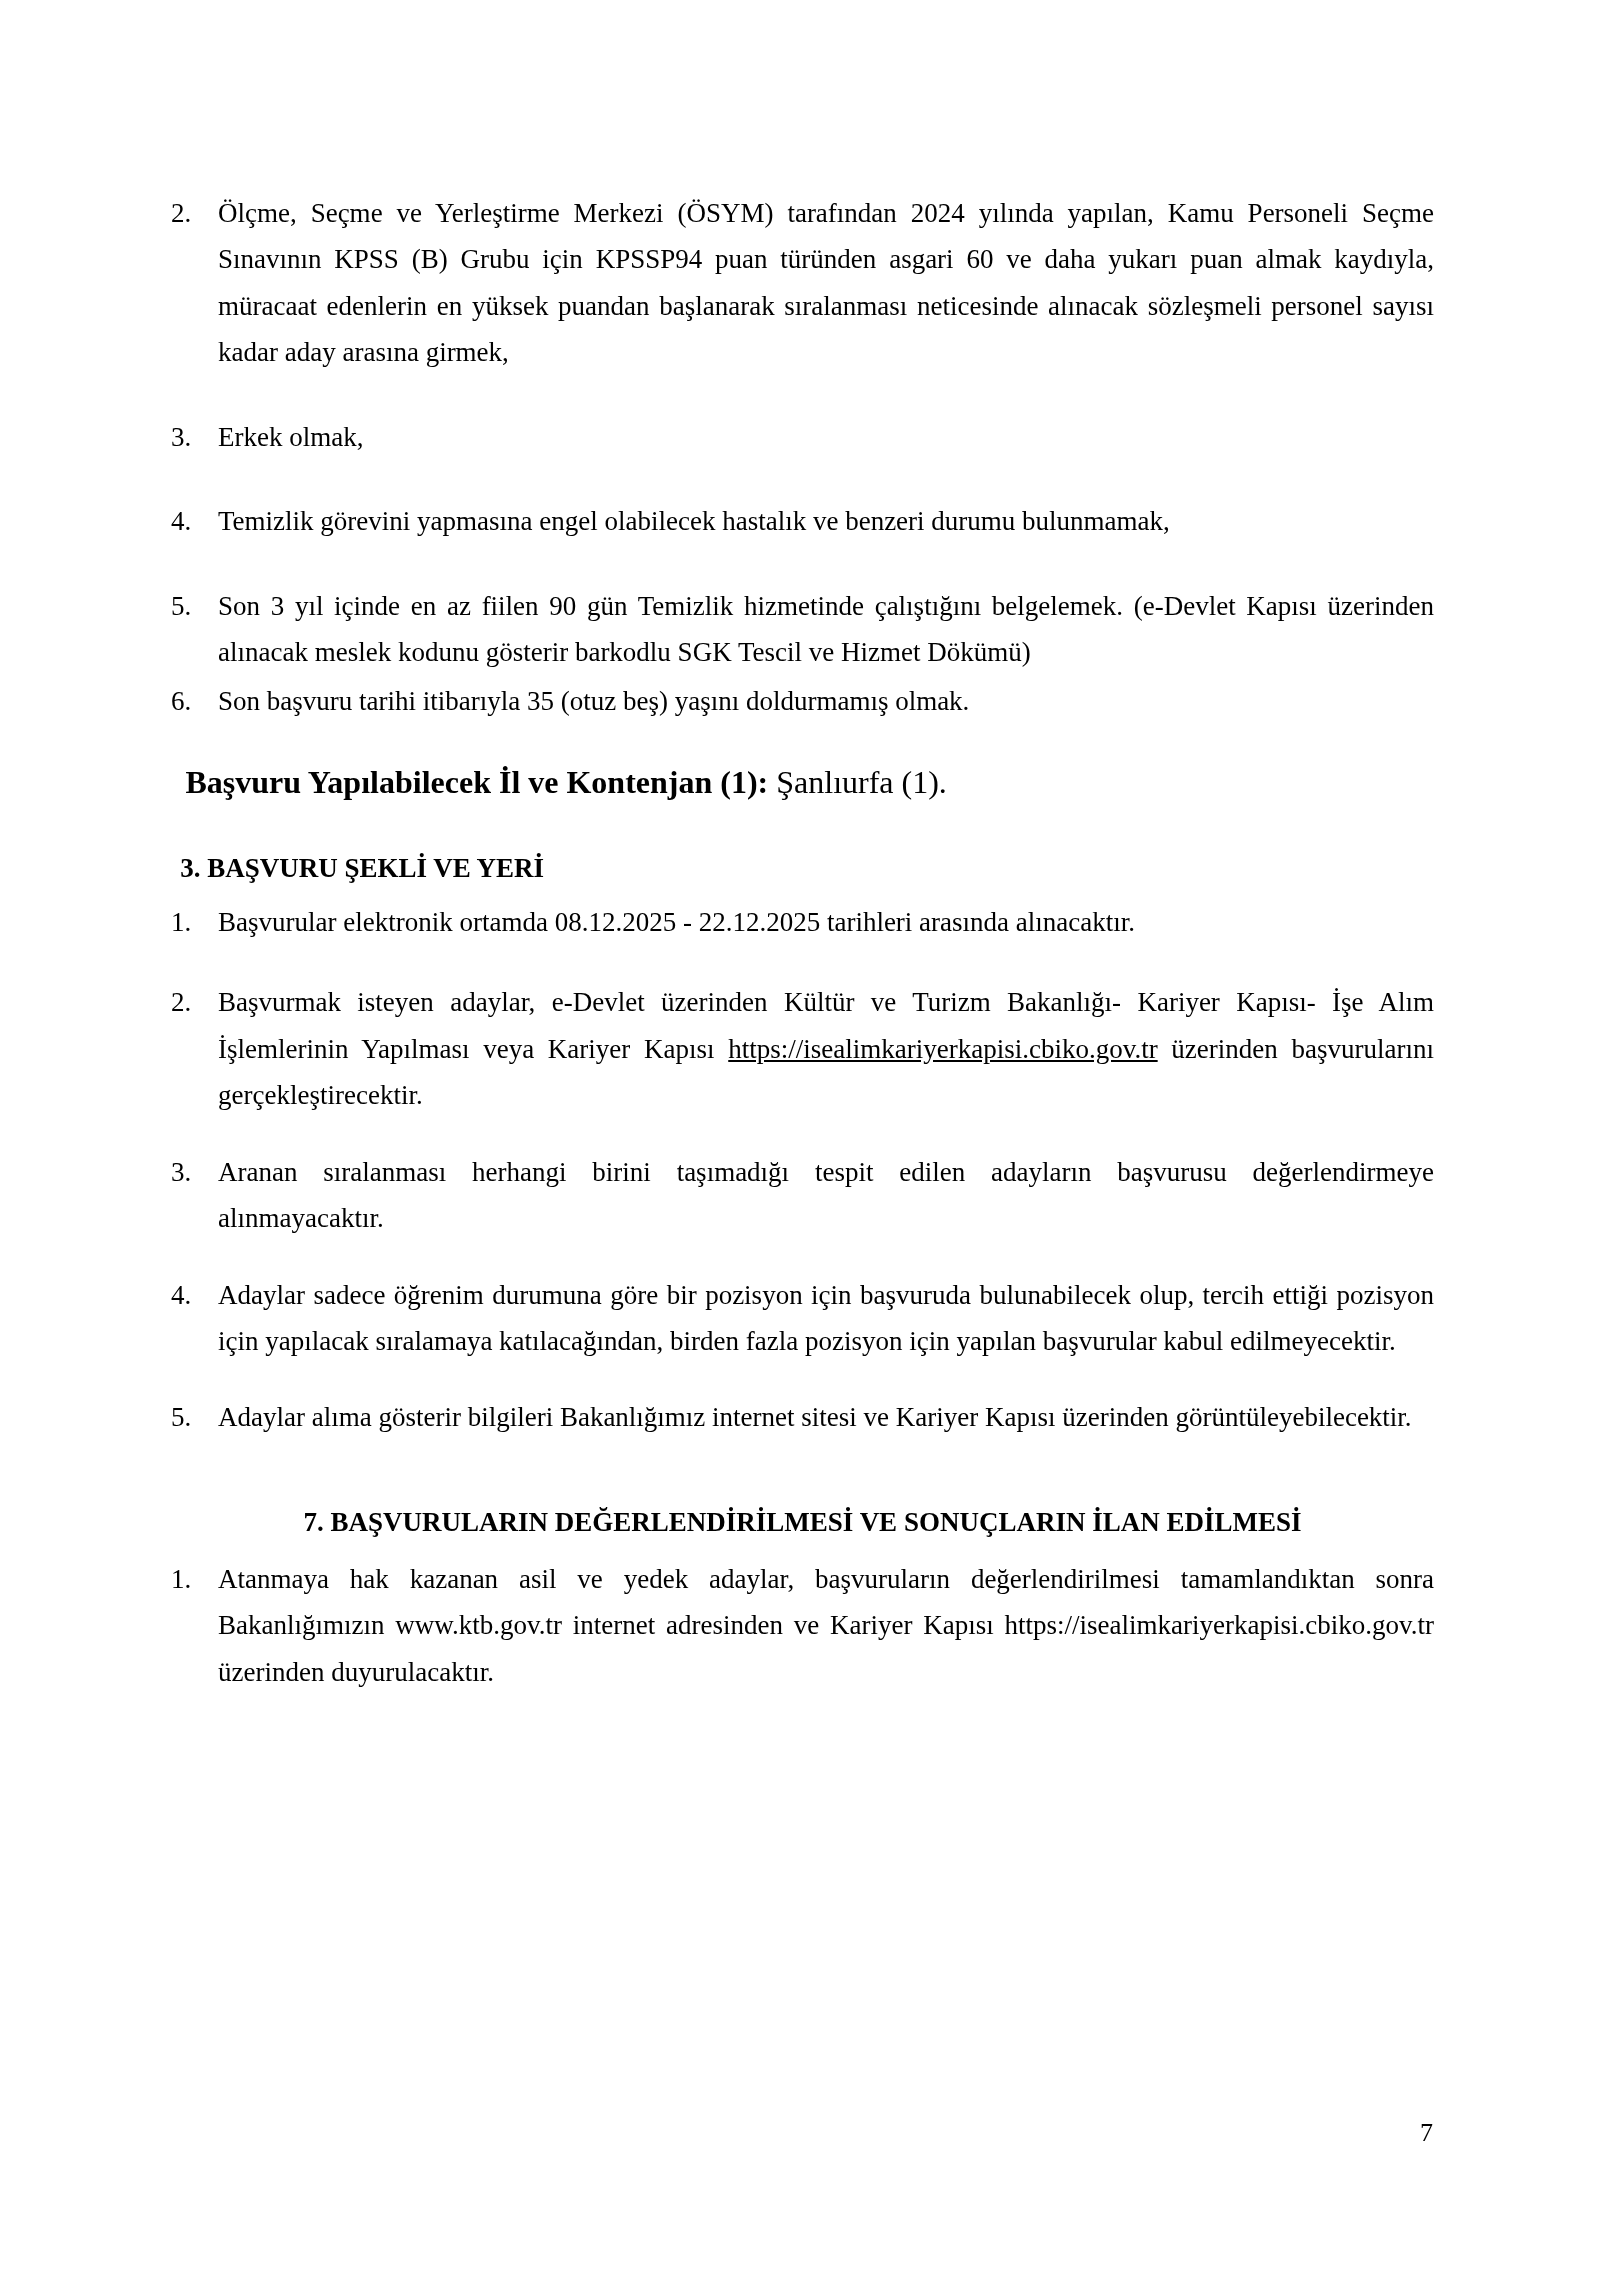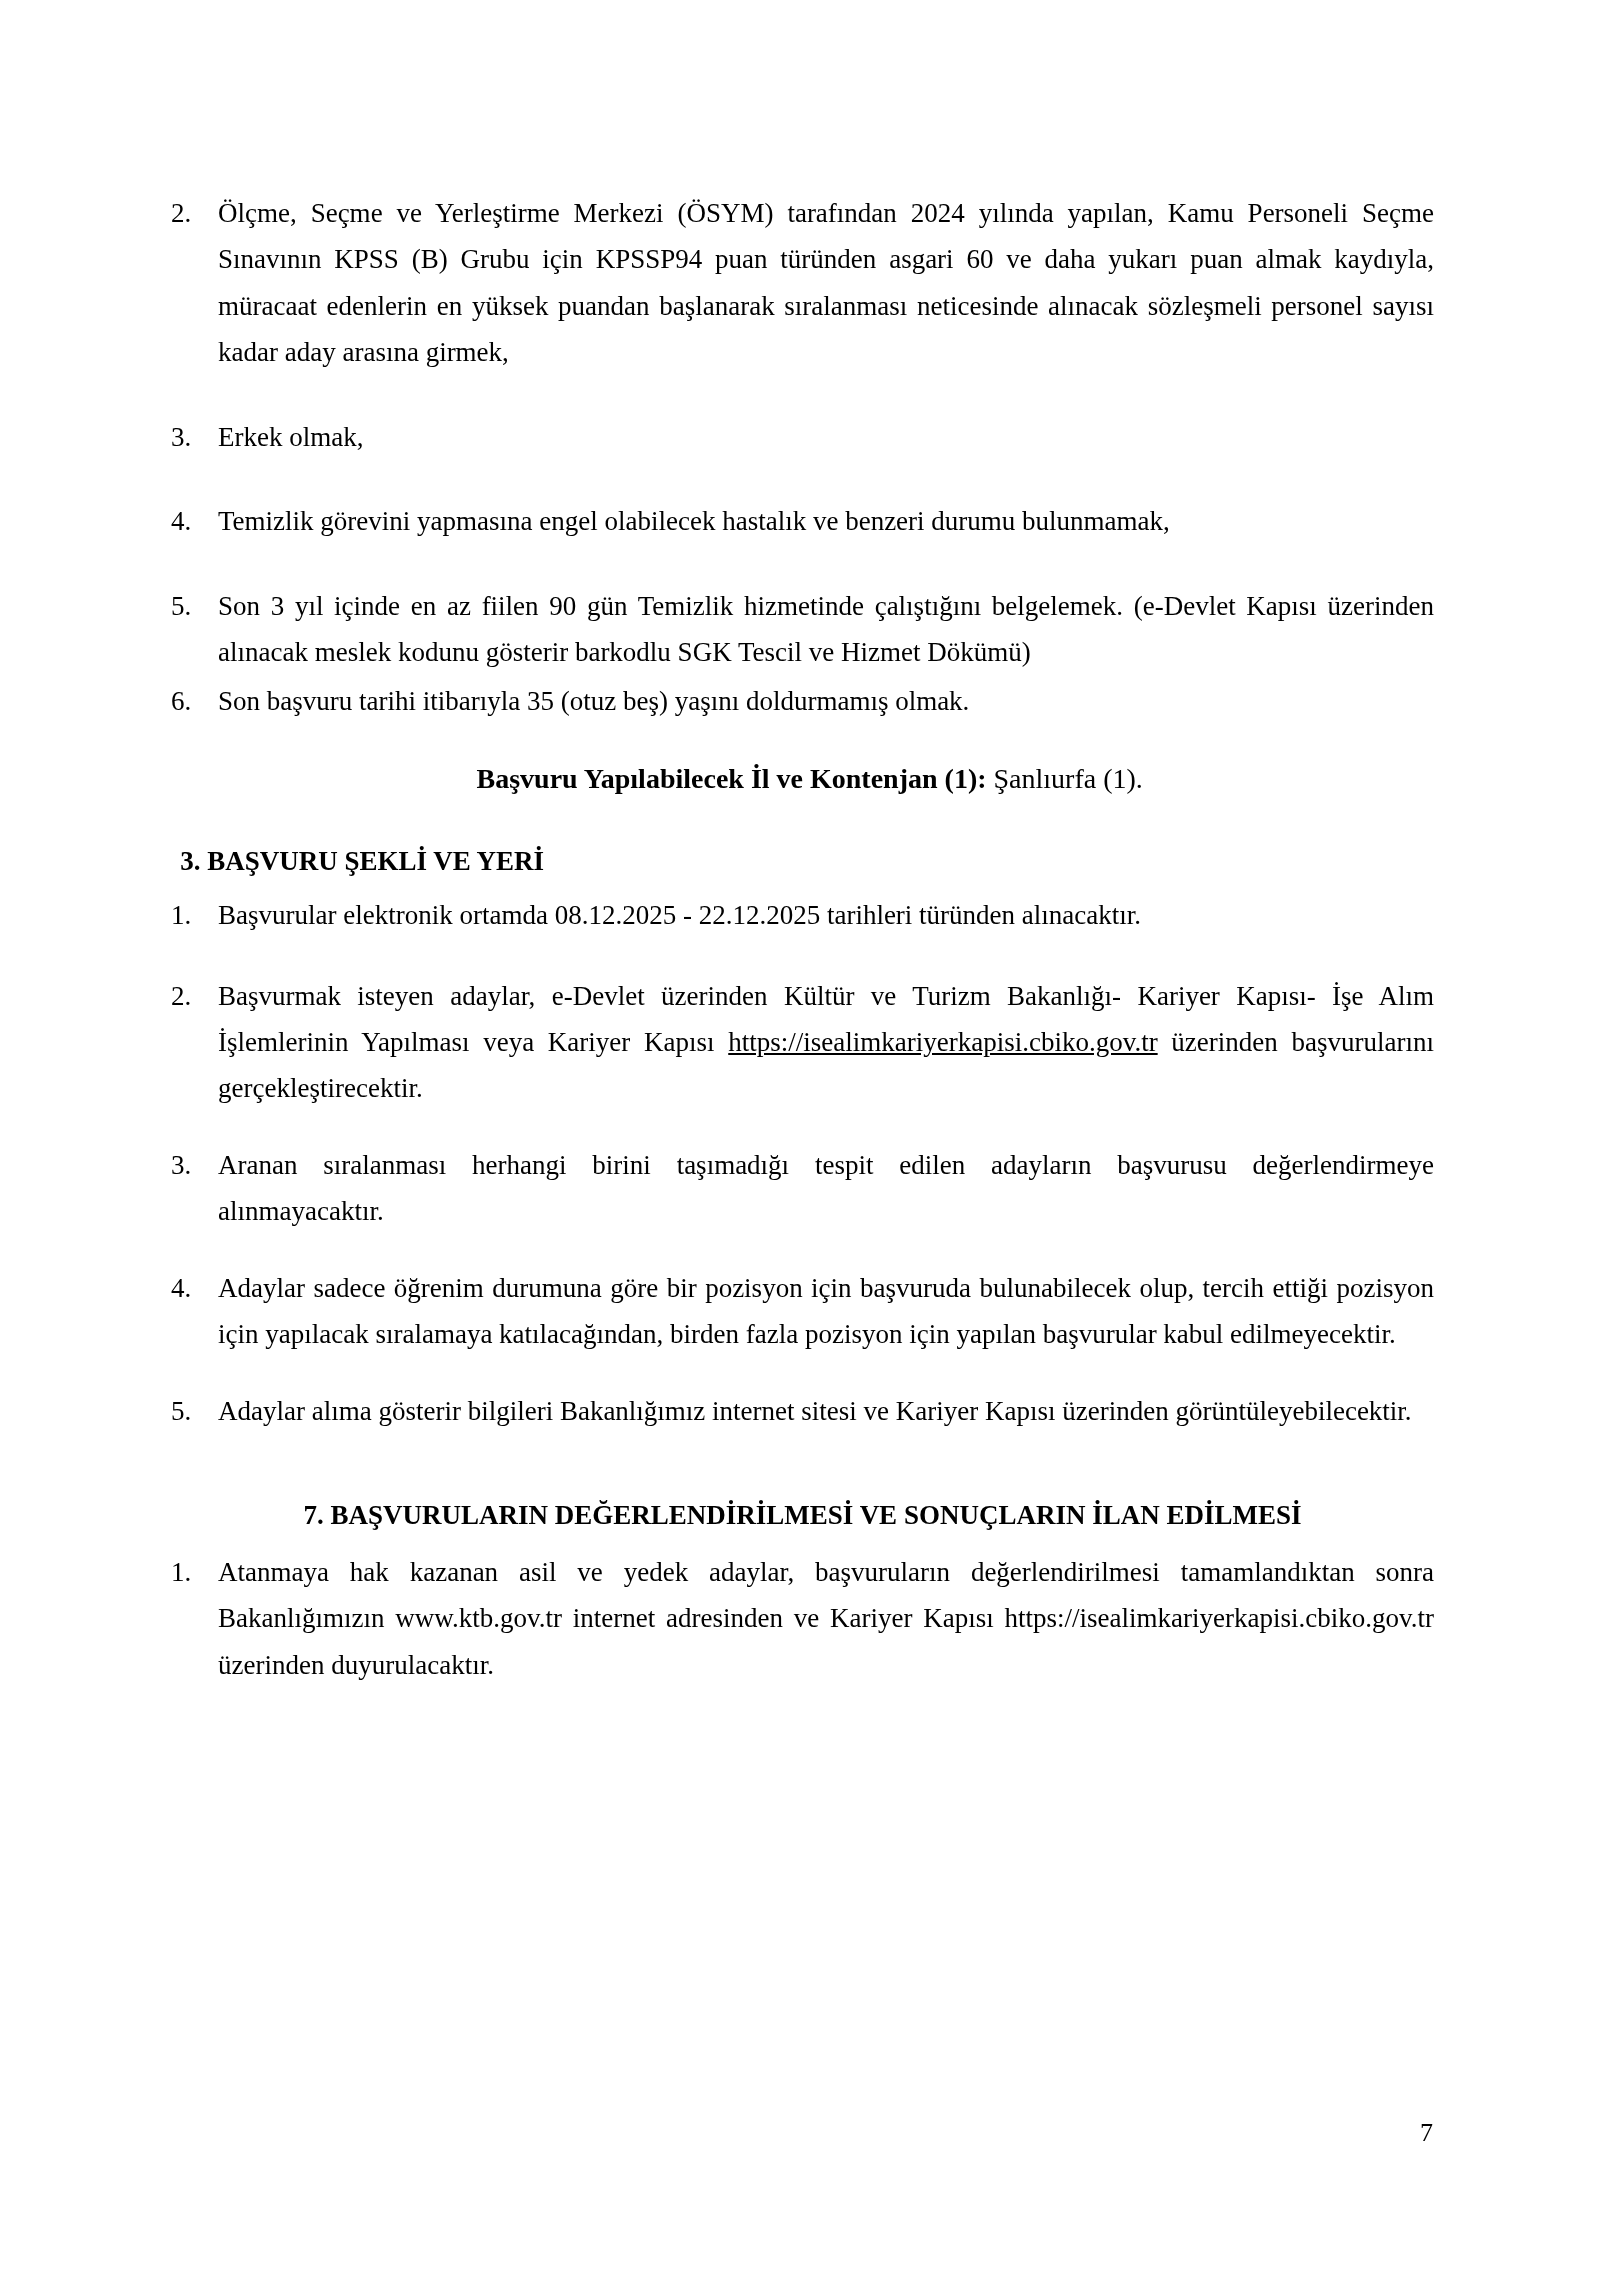--- a/index.html
+++ b/index.html
@@ -55,26 +55,25 @@
   }
   .li.tight { margin-bottom: 2.6px; }
   .li.gap-lg { margin-bottom: 30px; }
   .li.gap-xl { margin-bottom: 38px; }
 
   
   .li .body { display: block; }
 
   
   .kontenjan {
-    font-size: 28px;
+    font-size: 32px;
     line-height: 1.72;
     padding-left: 14.4px;
     margin-top: 30px;
     margin-bottom: 37px;
-    text-align: center;
   }
   .kontenjan b { font-weight: 700; }
 
   .section-heading {
     font-size: 27px;
     line-height: 1.6;
     font-weight: 700;
     padding-left: 9.2px;
     margin-bottom: 9.2px;
   }
@@ -130,21 +129,21 @@
 
     <div class="kontenjan">
       <b>Başvuru Yapılabilecek İl ve Kontenjan (1):</b>
       <span>Şanlıurfa (1).</span>
     </div>
 
     <div class="section-heading">3. BAŞVURU ŞEKLİ VE YERİ</div>
 
     <div class="li tight">
       <span class="num">1.</span>
-      <span class="body"><span>Başvurular elektronik ortamda </span><b>08.12.2025 - 22.12.2025</b><span> tarihleri türünden alınacaktır.</span></span>
+      <span class="body"><span>Başvurular elektronik ortamda </span><b>08.12.2025 - 22.12.2025</b><span> tarihleri arasında alınacaktır.</span></span>
     </div>
 
     <div class="li gap-lg" style="margin-top:34px;">
       <span class="num">2.</span>
       <span class="body"><span>Başvurmak isteyen adaylar, e-Devlet üzerinden Kültür ve Turizm Bakanlığı- Kariyer Kapısı- İşe Alım İşlemlerinin Yapılması veya Kariyer Kapısı </span><span class="u">https://isealimkariyerkapisi.cbiko.gov.tr</span><span> üzerinden başvurularını gerçekleştirecektir.</span></span>
     </div>
 
     <div class="li gap-lg">
       <span class="num">3.</span>
       <span class="body">Aranan sıralanması herhangi birini taşımadığı tespit edilen adayların başvurusu değerlendirmeye alınmayacaktır.</span>

